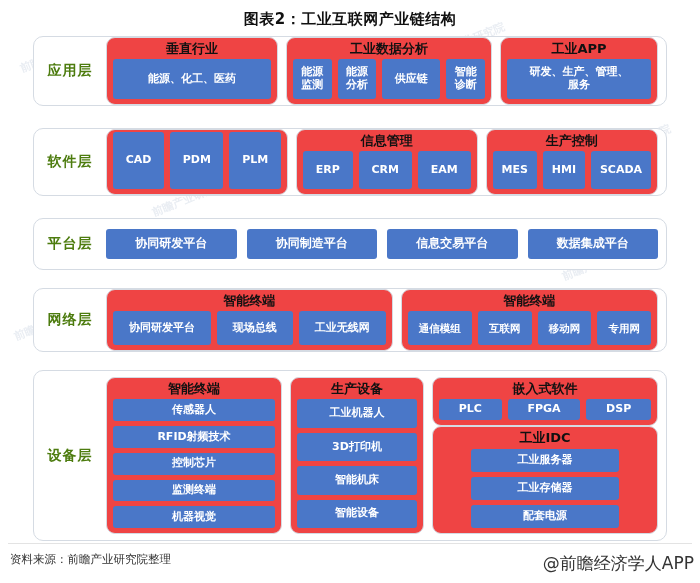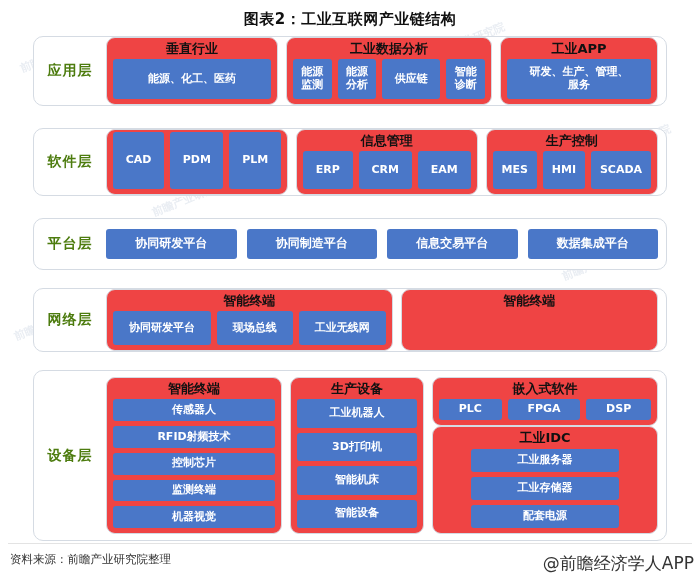--- a/index.html
+++ b/index.html
@@ -251,20 +251,26 @@
         <div class="group-title">智能终端</div>
         <div class="group-items">
           <div class="chip">协同研发平台</div>
           <div class="chip">现场总线</div>
           <div class="chip">工业无线网</div>
         </div>
       </div>
 
       <div class="group g-b">
         <div class="group-title">智能终端</div>
+        <div class="group-items">
+          <div class="chip lat">通信模组</div>
+          <div class="chip lat">互联网</div>
+          <div class="chip lat">移动网</div>
+          <div class="chip lat">专用网</div>
+        </div>
       </div>
 
     </div>
   </div>
 
   <div class="layer" id="layer-dev">
     <div class="layer-label">
       <span class="vertical">设备层</span>
     </div>
     <div class="layer-body">

